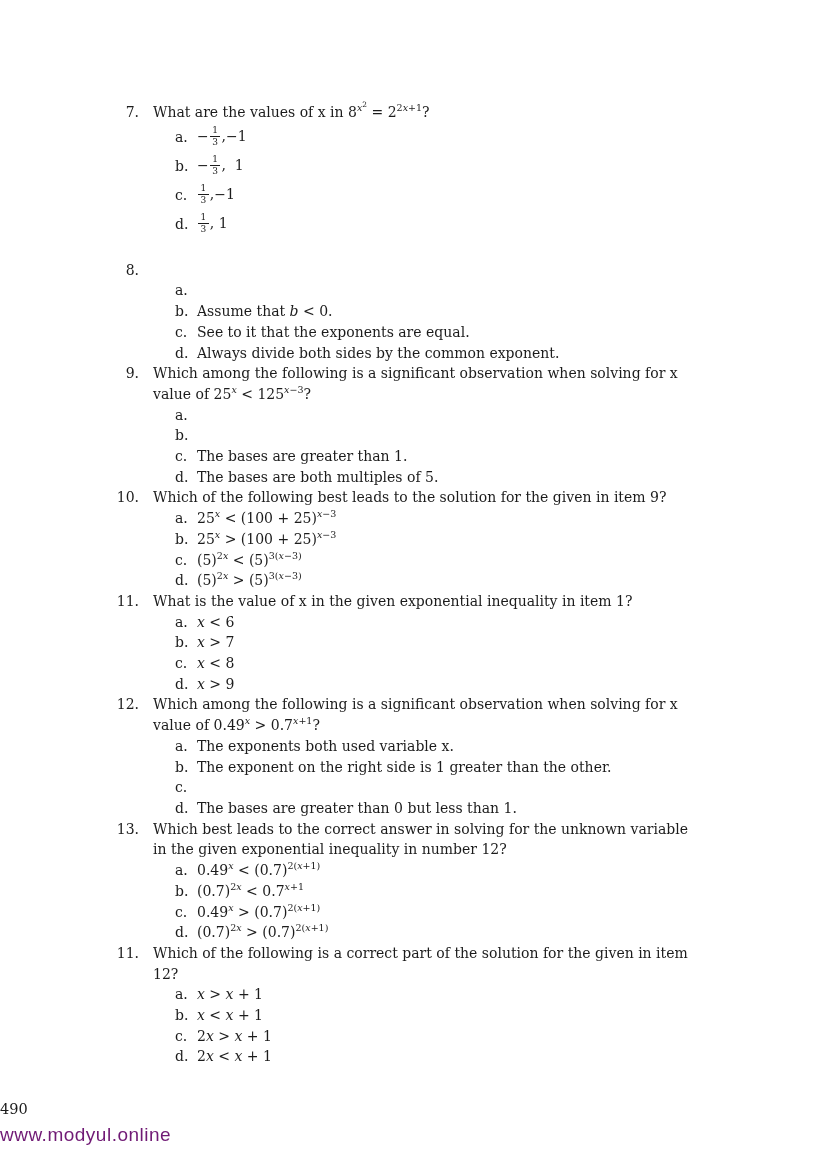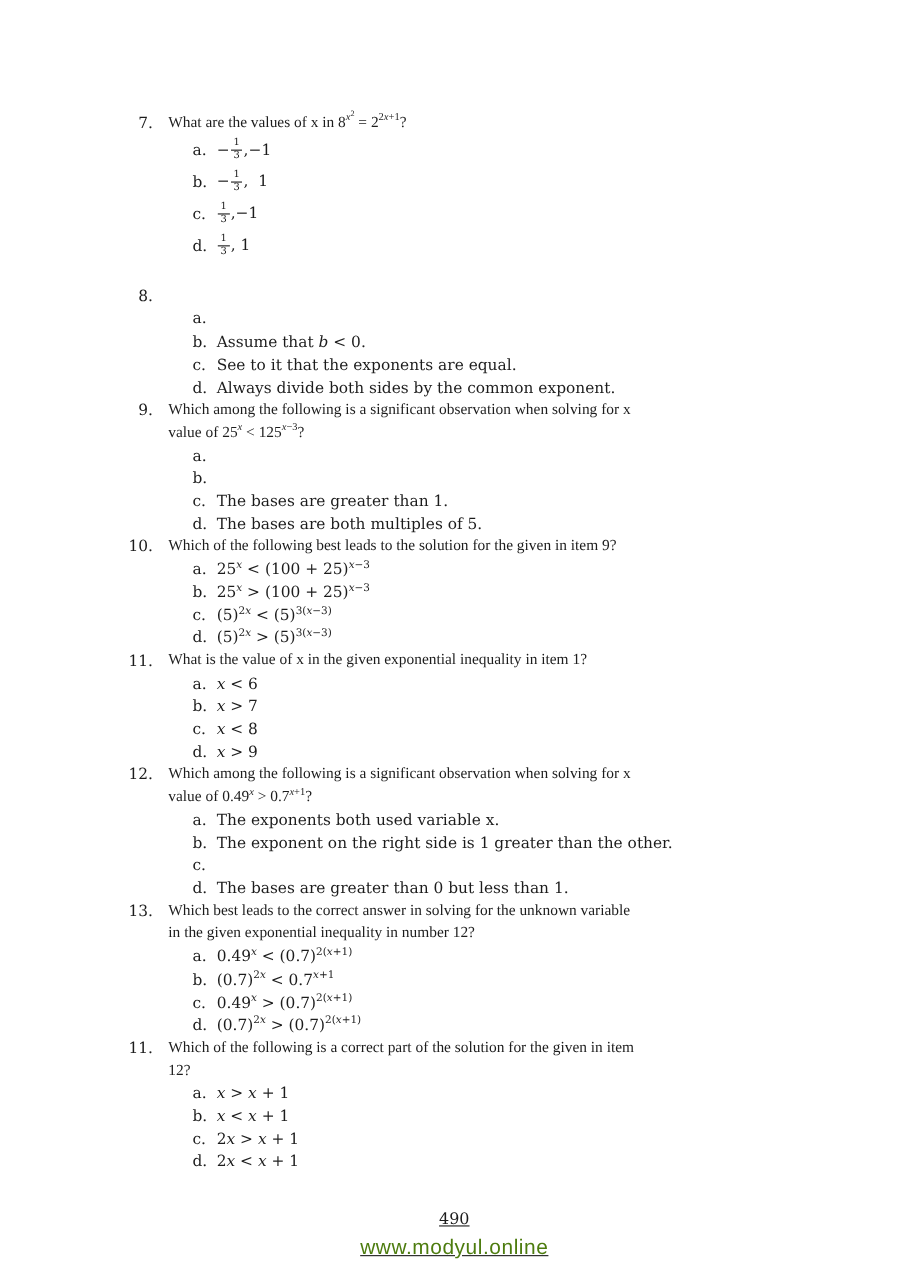--- a/index.html
+++ b/index.html
@@ -21,21 +21,21 @@
   }
   .question { margin: 0; }
   .question.gap-after { margin-bottom: 21px; }
   .q-head { display: flex; align-items: flex-start; }
   .q-num {
     flex: 0 0 34px;
     width: 34px;
     text-align: right;
     line-height: 20.7px;
   }
-  .q-lines { margin-left: 14px; font-family: Liberation Serif, serif; }
+  .q-lines { margin-left: 14px; }
   .q-line { line-height: 20.7px; white-space: nowrap; }
   .q-options { margin-left: 70px; }
   .option { display: flex; line-height: 20.7px; }
   .opt-label { flex: 0 0 22px; }
   .opt-text { white-space: nowrap; }
   
   .fractions .option { height: 29px; align-items: center; }
   sup { font-size: 0.68em; line-height: 0; vertical-align: super; }
   sup sup { font-size: 0.78em; vertical-align: 0.5em; }
   i { font-style: italic; }
@@ -48,30 +48,28 @@
     margin: 0 1px;
     transform: translateY(-1px);
   }
   .frac .fn { display: block; border-bottom: 1px solid #1c1c1c; padding: 0 2.5px; }
   .frac .fd { display: block; }
   .footer {
     position: absolute;
     left: 0;
     right: 0;
     top: 1099px;
-    text-align: center;
-    text-decoration: underline;
   }
   .page-number { font-size: 14.5px; line-height: 20px; color: #1c1c1c; }
   .watermark {
     margin-top: 5px;
     font-family: "Liberation Sans", "DejaVu Sans", sans-serif;
     font-size: 19px;
     letter-spacing: 0.5px;
-    color: #4d7c0f;
+    color: #701a75;
   }
 </style>
 </head>
 <body>
 
 <div class="page">
   <main class="content">
       <section class="question fractions gap-after">
     <div class="q-head">
       <span class="q-num">7.</span>

